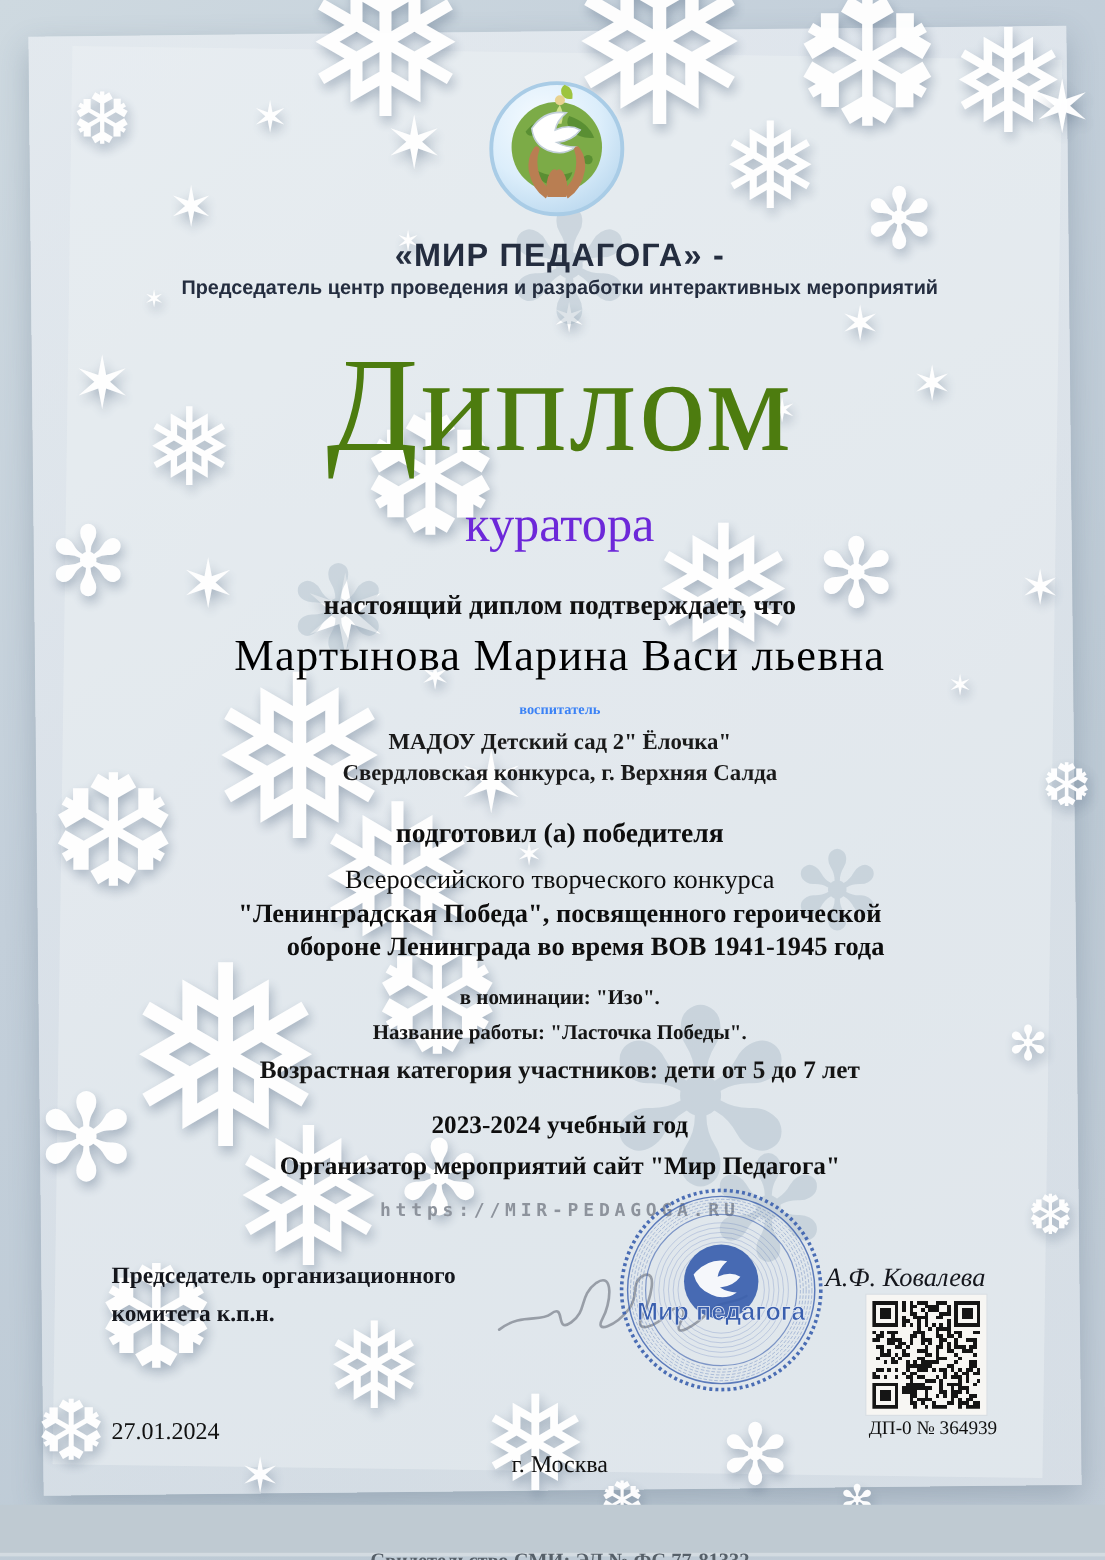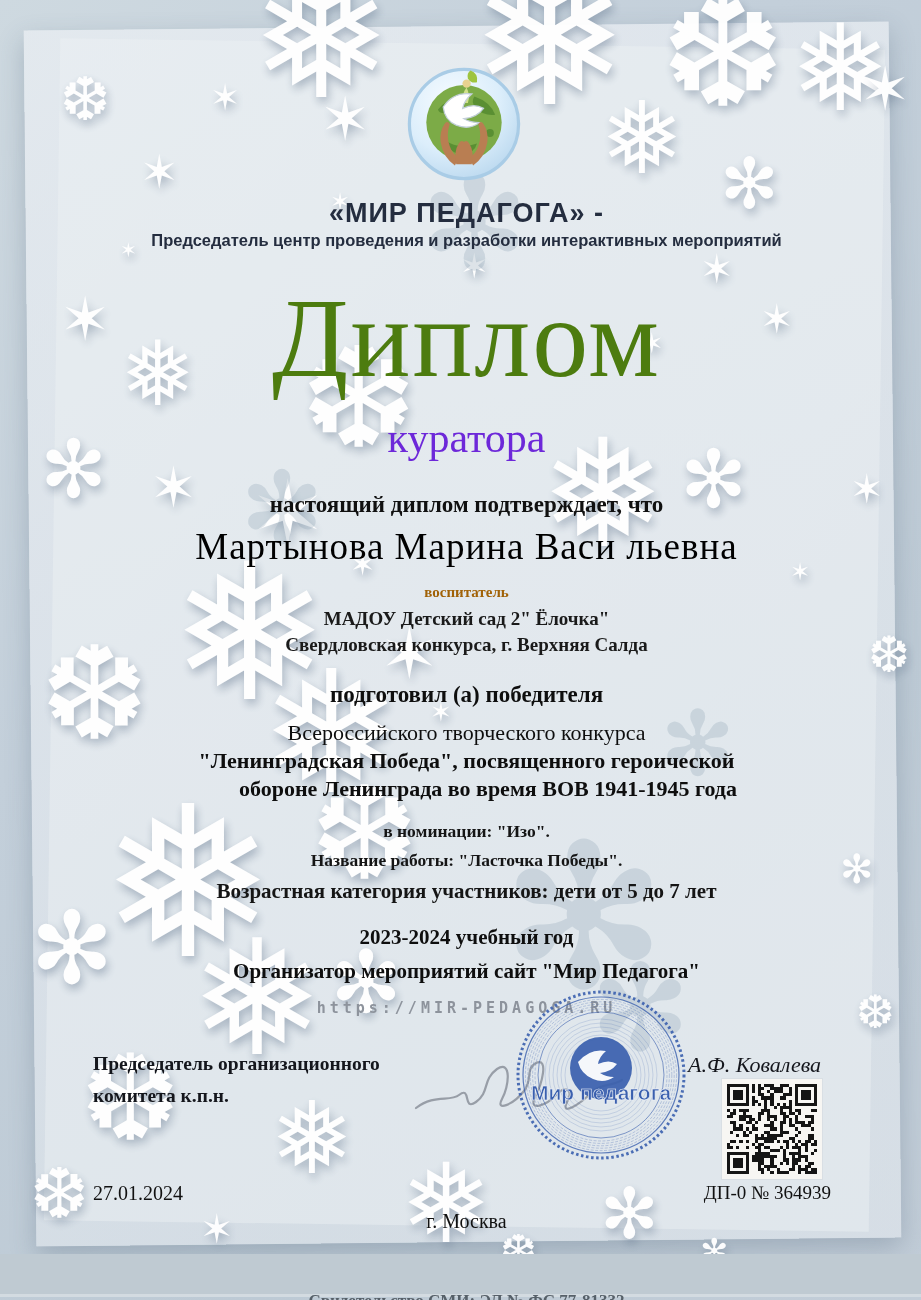--- a/index.html
+++ b/index.html
@@ -15,39 +15,39 @@
   .sheet2{left:52px;top:44px;right:44px;bottom:74px;
           background:rgba(238,241,245,.45);transform:rotate(.8deg);}
   
   .navy{font-family:"Liberation Sans",sans-serif;font-weight:700;color:#242d3f;}
   .org-name{top:170px;font-size:27px;letter-spacing:1px;}
   .org-sub{top:203px;font-size:16.5px;}
   .title-main{top:252px;font-size:112px;line-height:1.05;color:#4d7c0f;letter-spacing:2px;}
   .title-sub{top:386px;font-size:42px;color:#6d28d9;}
   .statement{top:464px;font-size:23px;font-weight:700;color:#101010;}
   .name{top:497px;font-size:37px;color:#000;letter-spacing:1px;}
-  .position{top:556px;font-size:15px;font-weight:700;color:#a16207;}
+  .position{top:556px;font-size:12px;font-weight:700;color:#3b82f6;}
   .org-line{top:580px;font-size:19px;font-weight:600;color:#1a1a1a;}
   .loc-line{top:606px;font-size:19px;font-weight:600;color:#1a1a1a;}
   .action{top:654px;font-size:23px;font-weight:700;color:#0e0e0e;}
   .c1{top:692px;font-size:22px;font-weight:400;color:#0e0e0e;}
   .c2{top:720px;font-size:22px;font-weight:700;color:#0e0e0e;}
   .c3{top:748px;font-size:22px;font-weight:700;color:#0e0e0e;padding-left:43px;}
   .nom{top:793px;font-size:17.5px;font-weight:700;color:#151515;}
   .work{top:822px;font-size:17.5px;font-weight:700;color:#151515;}
   .age{top:851px;font-size:21px;font-weight:700;color:#151515;}
   .year{top:897px;font-size:21px;font-weight:700;color:#0e0e0e;}
   .organizer{top:931px;font-size:21px;font-weight:700;color:#0e0e0e;}
   .url{top:971px;font-family:"DejaVu Sans Mono",monospace;font-size:15px;
        letter-spacing:4px;color:#8d939c;font-weight:700;}
   .chairman{left:93px;top:1048px;font-size:19.5px;font-weight:700;color:#14161c;line-height:1.65;}
   .kovaleva{left:688px;top:1052px;font-size:22px;color:#14161c;font-style:italic;}
   .date{left:93px;top:1182px;font-size:20px;color:#111;}
   .city{top:1182px;font-size:20px;color:#111;}
-  .number{right:90px;top:1182px;font-size:19px;color:#111;}
+  .number{right:90px;top:1182px;font-size:16px;color:#111;}
   .footer-band{left:0;right:0;top:1254px;height:40px;background:#bfcad2;
                box-shadow:0 3px 0 #d3dbe1;}
   .footer-text{top:1263px;font-family:Liberation Serif, serif;font-weight:700;
                font-size:17px;color:#566069;}
   .flake{position:absolute;color:#ffffff;line-height:1;user-select:none;
          filter:drop-shadow(2px 5px 5px rgba(90,110,135,.45));}
   .flake.faint{color:#93a8b8;filter:none;}
   .sig-svg{left:412px;top:1042px;}
   .seal-svg{left:514px;top:988px;}
   .qr-box{left:722px;top:1079px;width:100px;height:100px;background:#f7f6f3;

